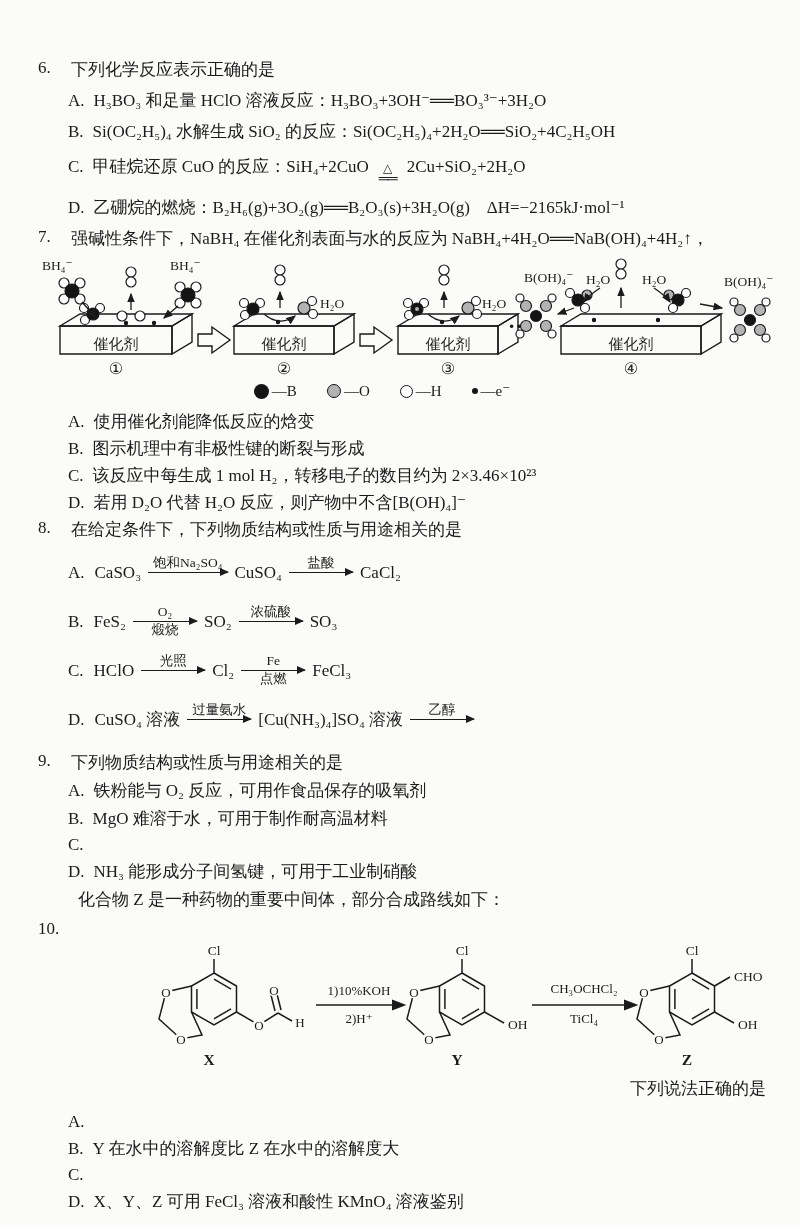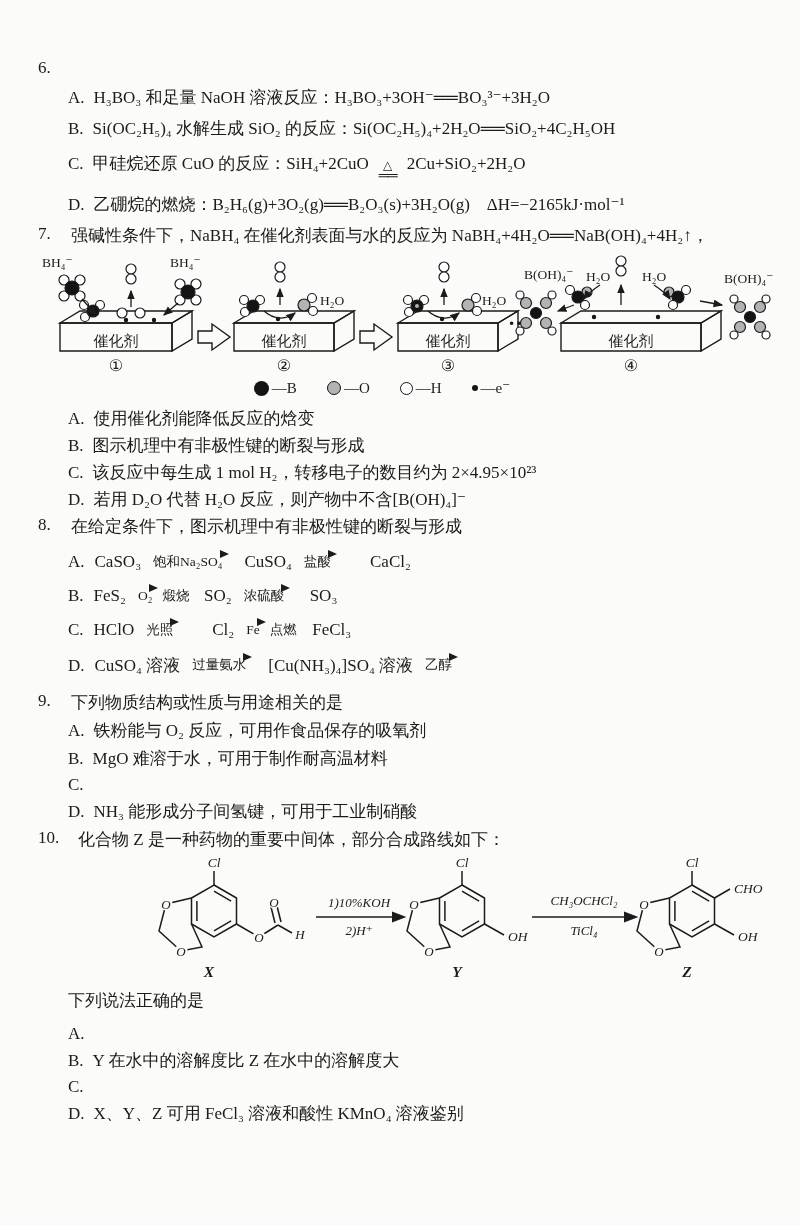--- a/index.html
+++ b/index.html
@@ -4,60 +4,61 @@
 <style>
   html,body{margin:0;padding:0;background:#888;}
   .page{
     width:800px;height:1225px;margin:0 auto;background:#fbfbf9;color:#1b1b1b;
     font-family:"Liberation Serif","DejaVu Serif",serif;font-size:17px;
     overflow:hidden;position:relative;box-sizing:border-box;
     padding:56px 34px 0 38px;
   }
   .q-start{display:flex;gap:6px;white-space:nowrap;margin-top:2px;}
   .qnum{min-width:27px;}
-  .q10 .qnum{min-width:34px;}
+  .q10 .qnum{min-width:34px;margin-top:31px;}
   .stem2{padding-left:33px;white-space:nowrap;}
   .opt-row{display:flex;gap:9px;padding-left:30px;margin:8px 0;white-space:nowrap;align-items:baseline;}
   .opt-label{flex:0 0 auto;}
   .cond-eq{display:inline-flex;flex-direction:column;align-items:center;vertical-align:-6px;line-height:1;margin:0 1px;}
   .cond-eq .tri{font-size:12px;line-height:1;}
   .cond-eq .dline{font-size:14px;line-height:.8;letter-spacing:-1px;margin-top:-1px;}
   
   .rxn-row{display:flex;align-items:center;padding-left:30px;margin:14px 0;white-space:nowrap;}
   .rxn-row .opt-label{margin-right:10px;}
-  .rxn-arrow{display:inline-flex;align-items:center;margin:0 7px;min-width:64px;}
+  .rxn-arrow{display:inline-flex;flex-direction:column;align-items:center;margin:0 7px;min-width:64px;}
   .arr-top,.arr-bot{font-size:13.5px;line-height:1.2;min-height:17px;padding:0 5px;}
   .arr-line{align-self:stretch;height:0;border-top:1.6px solid #1b1b1b;position:relative;}
   .arr-line::after{content:'';position:absolute;right:-1px;top:-4.8px;width:0;height:0;
     border-left:9px solid #1b1b1b;border-top:4.2px solid transparent;border-bottom:4.2px solid transparent;}
   
   .legend{display:flex;justify-content:center;align-items:center;gap:30px;margin:2px 40px 10px 0;}
   .lg{display:flex;align-items:center;gap:3px;}
   .c-b{width:15px;height:15px;border-radius:50%;background:#141414;}
   .c-o{width:14px;height:14px;border-radius:50%;background:#b3b3b3;border:1.4px solid #141414;box-sizing:border-box;}
   .c-h{width:13px;height:13px;border-radius:50%;background:#fff;border:1.4px solid #141414;box-sizing:border-box;}
   .c-e{width:6px;height:6px;border-radius:50%;background:#141414;}
   .lg-label{font-size:15px;}
   svg{display:block;}
   svg text{font-family:"Liberation Serif","DejaVu Serif",serif;fill:#1b1b1b;}
   .svg-wrap{margin:6px 0 0 0;}
-  .scheme-wrap{margin:4px 0 0 26px;font-style:italic;}
+  .scheme-wrap{margin:4px 0 0 26px;}
 </style>
 </head>
 <body>
 
 <div class="page">
 
   <div>
     <div class="q-start">
       <span class="qnum">6.</span>
+      <span>下列化学反应表示正确的是</span>
     </div>
     <div class="opt-row">
       <span class="opt-label">A.</span>
-      <span>H₃BO₃ 和足量 NaOH 溶液反应：H₃BO₃+3OH⁻══BO₃³⁻+3H₂O</span>
+      <span>H₃BO₃ 和足量 HClO 溶液反应：H₃BO₃+3OH⁻══BO₃³⁻+3H₂O</span>
     </div>
     <div class="opt-row">
       <span class="opt-label">B.</span>
       <span>Si(OC₂H₅)₄ 水解生成 SiO₂ 的反应：Si(OC₂H₅)₄+2H₂O══SiO₂+4C₂H₅OH</span>
     </div>
     <div class="opt-row" style="margin:12px 0;">
       <span class="opt-label">C.</span>
       <span>甲硅烷还原 CuO 的反应：SiH₄+2CuO</span>
       <span class="cond-eq">
           <span class="tri">△</span>
@@ -271,32 +272,32 @@
     <div class="opt-row" style="margin:4px 0;">
       <span class="opt-label">A.</span>
       <span>使用催化剂能降低反应的焓变</span>
     </div>
     <div class="opt-row" style="margin:4px 0;">
       <span class="opt-label">B.</span>
       <span>图示机理中有非极性键的断裂与形成</span>
     </div>
     <div class="opt-row" style="margin:4px 0;">
       <span class="opt-label">C.</span>
-      <span>该反应中每生成 1 mol H₂，转移电子的数目约为 2×4.95×10²³</span>
+      <span>该反应中每生成 1 mol H₂，转移电子的数目约为 2×3.46×10²³</span>
     </div>
     <div class="opt-row" style="margin:4px 0;">
       <span class="opt-label">D.</span>
       <span>若用 D₂O 代替 H₂O 反应，则产物中不含[B(OH)₄]⁻</span>
     </div>
   </div>
 
   <div>
     <div class="q-start">
       <span class="qnum">8.</span>
-      <span>在给定条件下，图示机理中有非极性键的断裂与形成</span>
+      <span>在给定条件下，下列物质结构或性质与用途相关的是</span>
     </div>
 
     <div class="rxn-row">
       <span class="opt-label">A.</span>
       <span>CaSO₃</span>
       <span class="rxn-arrow">
           <span class="arr-top">饱和Na₂SO₄</span>
           <span class="arr-line"></span>
           <span class="arr-bot"></span>
         </span>
@@ -470,21 +471,21 @@
         <text x="0" y="-44" font-size="13.5" text-anchor="middle">Cl</text>
         <text x="-48" y="-2.5" font-size="13" text-anchor="middle">O</text>
         <text x="-33" y="44.5" font-size="13" text-anchor="middle">O</text>
         <text x="42" y="-18" font-size="13.5">CHO</text>
         <text x="46" y="30" font-size="13.5">OH</text>
         <text x="-5" y="66" font-size="15.5" font-weight="bold" text-anchor="middle">Z</text>
       </g>
     </svg>
     </div>
 
-    <div class="opt-row" style="margin:2px 0 12px 0;">
+    <div class="opt-row" style="margin:2px 0 12px 0;justify-content:flex-end;">
       <span>下列说法正确的是</span>
     </div>
     <div class="opt-row" style="margin:5px 0;">
       <span class="opt-label">A.</span>
     </div>
     <div class="opt-row" style="margin:5px 0;">
       <span class="opt-label">B.</span>
       <span>Y 在水中的溶解度比 Z 在水中的溶解度大</span>
     </div>
     <div class="opt-row" style="margin:5px 0;">

